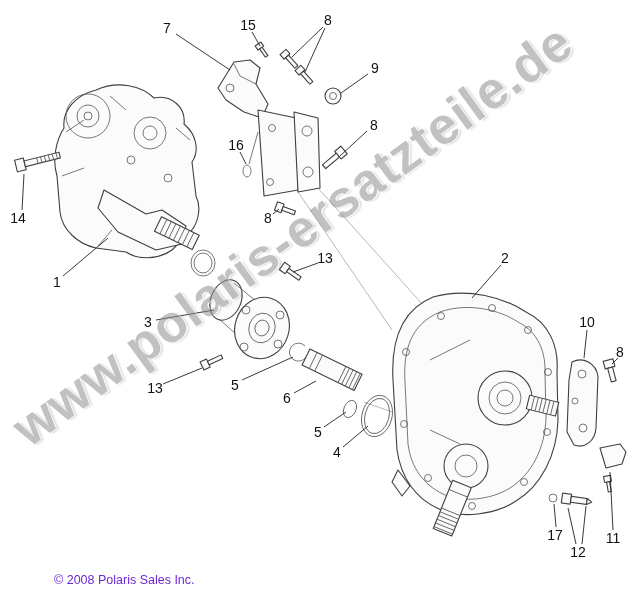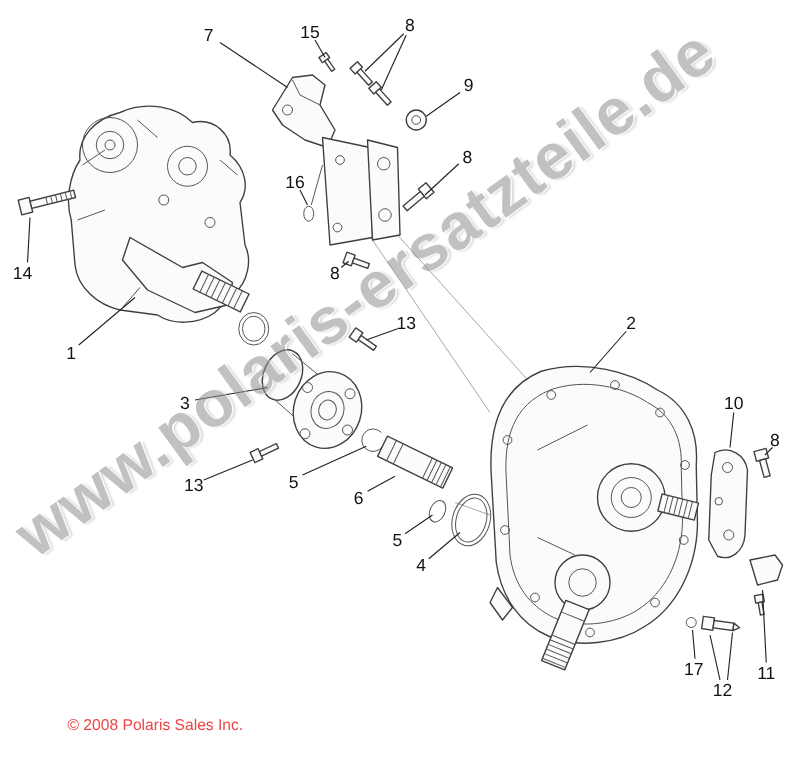--- a/index.html
+++ b/index.html
@@ -15,21 +15,21 @@
   .watermark {
     position:absolute; left:36px; top:398px; width:780px; height:60px;
     transform:rotate(-36deg); transform-origin:0 100%;
     font-family:"Liberation Sans", sans-serif; font-weight:bold;
     font-size:52px; letter-spacing:1px; white-space:nowrap;
     opacity:0.55;
     text-shadow:1px 1px 0 rgba(255,255,255,0.85), 2px 2px 2px rgba(90,90,90,0.45);
     pointer-events:none; z-index:5;
   }
   .copyright {
-    position:absolute; left:54px; top:573px; font-size:12.5px; color:#ef4444; z-index:6;
+    position:absolute; left:54px; top:573px; font-size:12.5px; color:#6d28d9; z-index:6;
   }
 </style>
 </head>
 <body>
 
 <div class="stage">
 
   <svg id="diagram" width="637" height="616" viewBox="0 0 637 616">
 
     <path class="assembly" d="M298,192 L392,330 M318,188 L424,306 M364,402 L392,412"></path>

